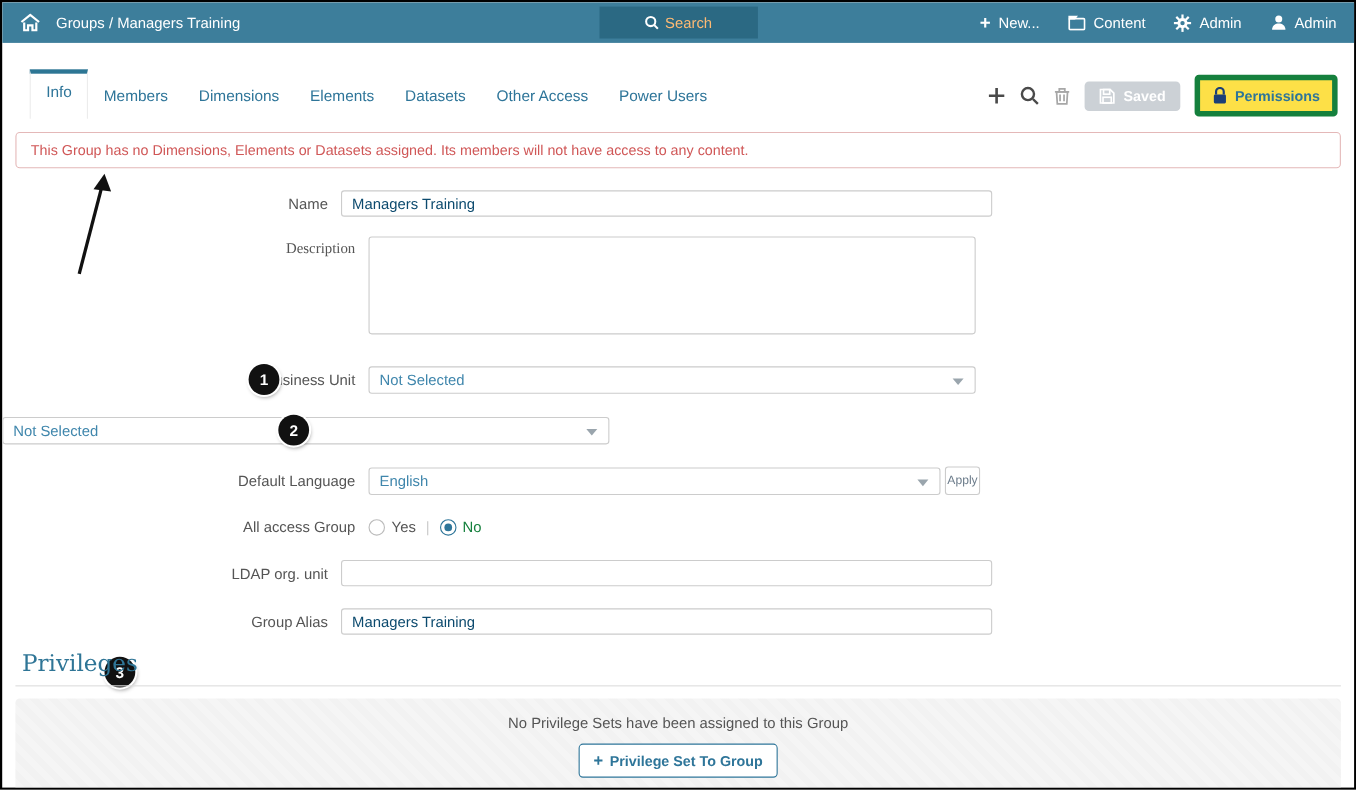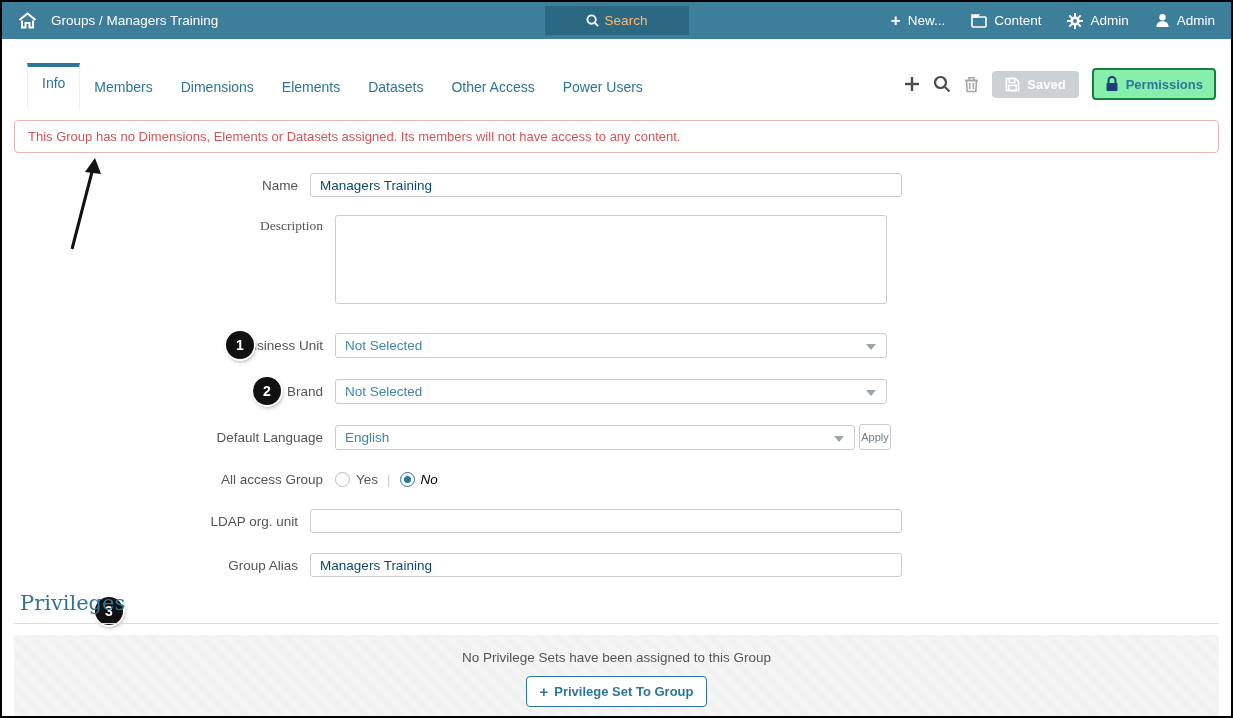--- a/index.html
+++ b/index.html
@@ -37,22 +37,22 @@
   }
   
   .toolbar { position:absolute; top:66px; right:15px; display:flex; align-items:center; gap:13px; }
   .icon-btn { display:flex; align-items:center; cursor:pointer; }
   .btn-saved {
     display:flex; align-items:center; gap:7px; background:#ccd1d6; color:#fff;
     font-weight:bold; font-size:13px; border:none; border-radius:4px;
     padding:6px 13px; cursor:default;
   }
   .btn-permissions {
-    display:flex; align-items:center; gap:7px; background:#86efac; color:#2e7599;
-    font-weight:bold; font-size:13px; border:2px solid #15803d; border-radius:4px;
+    display:flex; align-items:center; gap:7px; background:#fde047; color:#2e7599;
+    font-weight:bold; font-size:13px; border:5px solid #15803d; border-radius:4px;
     padding:6px 11px; cursor:pointer;
   }
   
   .warning {
     position:absolute; top:118px; left:12px; right:12px; height:33px;
     border:1px solid #e4b8b8; border-radius:4px; color:#d05757;
     font-size:13px; line-height:31px; padding:0 13px; background:#fff;
   }
   
   .form-row { position:absolute; left:0; width:900px; display:flex; align-items:center; }
@@ -86,21 +86,21 @@
   .radio-circle {
     width:15px; height:15px; border:1px solid #bbb; border-radius:50%;
     background:#fff; display:inline-block; position:relative;
   }
   .radio.checked .radio-circle { border-color:#2e7599; }
   .radio.checked .radio-circle::after {
     content:""; position:absolute; left:3px; top:3px; width:7px; height:7px;
     border-radius:50%; background:#2e7599;
   }
   .radio .r-label { color:#555; }
-  .radio.checked .r-label { color:#000000;font-style:italic; }
+  .radio.checked .r-label { color:#15803d; }
   .radio-sep { color:#ccc; }
   
   .callout {
     position:absolute; width:28px; height:28px; border-radius:50%;
     background:#111; color:#fff; font-weight:bold; font-size:14px;
     display:flex; align-items:center; justify-content:center;
     box-shadow:0 0 0 2px #fff, 1px 2px 4px rgba(0,0,0,.45);
   }
   .annotation-arrow { position:absolute; left:55px; top:152px; }
   
@@ -252,21 +252,20 @@
 
   <div class="form-row" style="top:331px; height:25px;">
     <div class="f-label">Business Unit</div>
     <div class="select">
       <span>Not Selected</span>
       <span class="caret"></span>
     </div>
   </div>
 
   <div class="form-row" style="top:377px; height:25px;">
-    <div class="f-label">Brand</div>
     <div class="select">
       <span>Not Selected</span>
       <span class="caret"></span>
     </div>
   </div>
 
   <div class="form-row" style="top:422px; height:26px;">
     <div class="f-label">Default Language</div>
     <div class="select narrow">
       <span>English</span>

